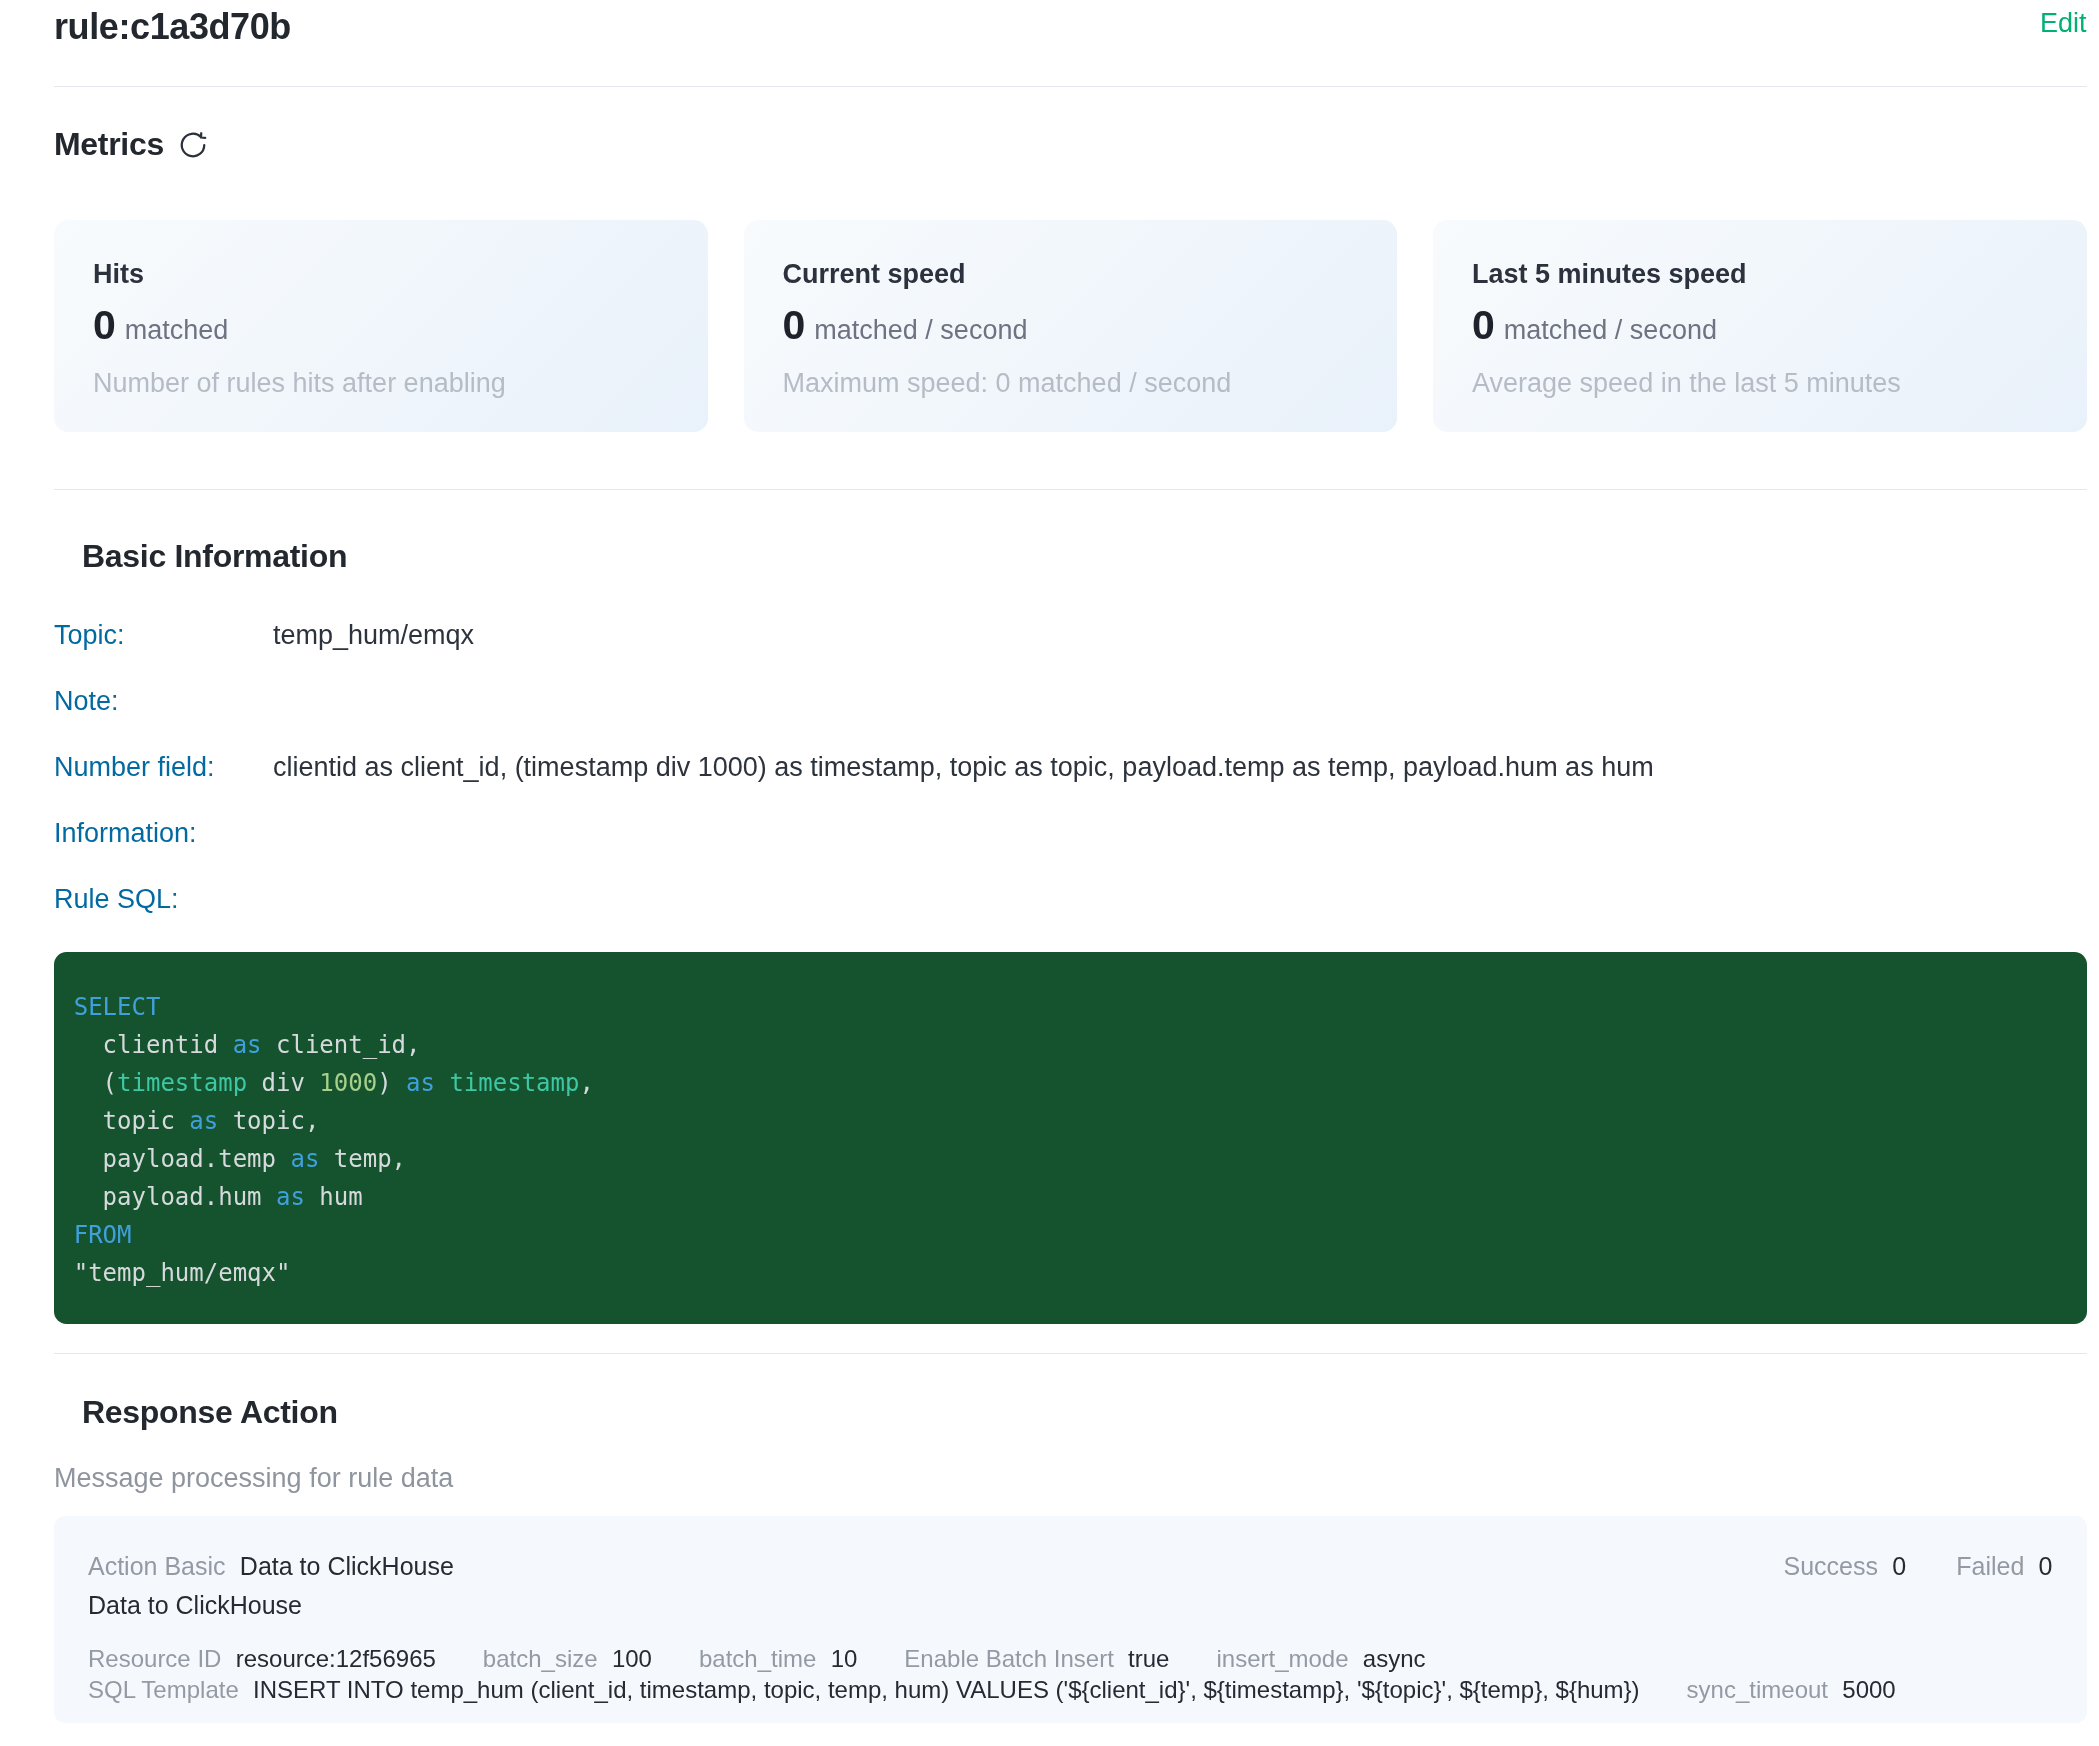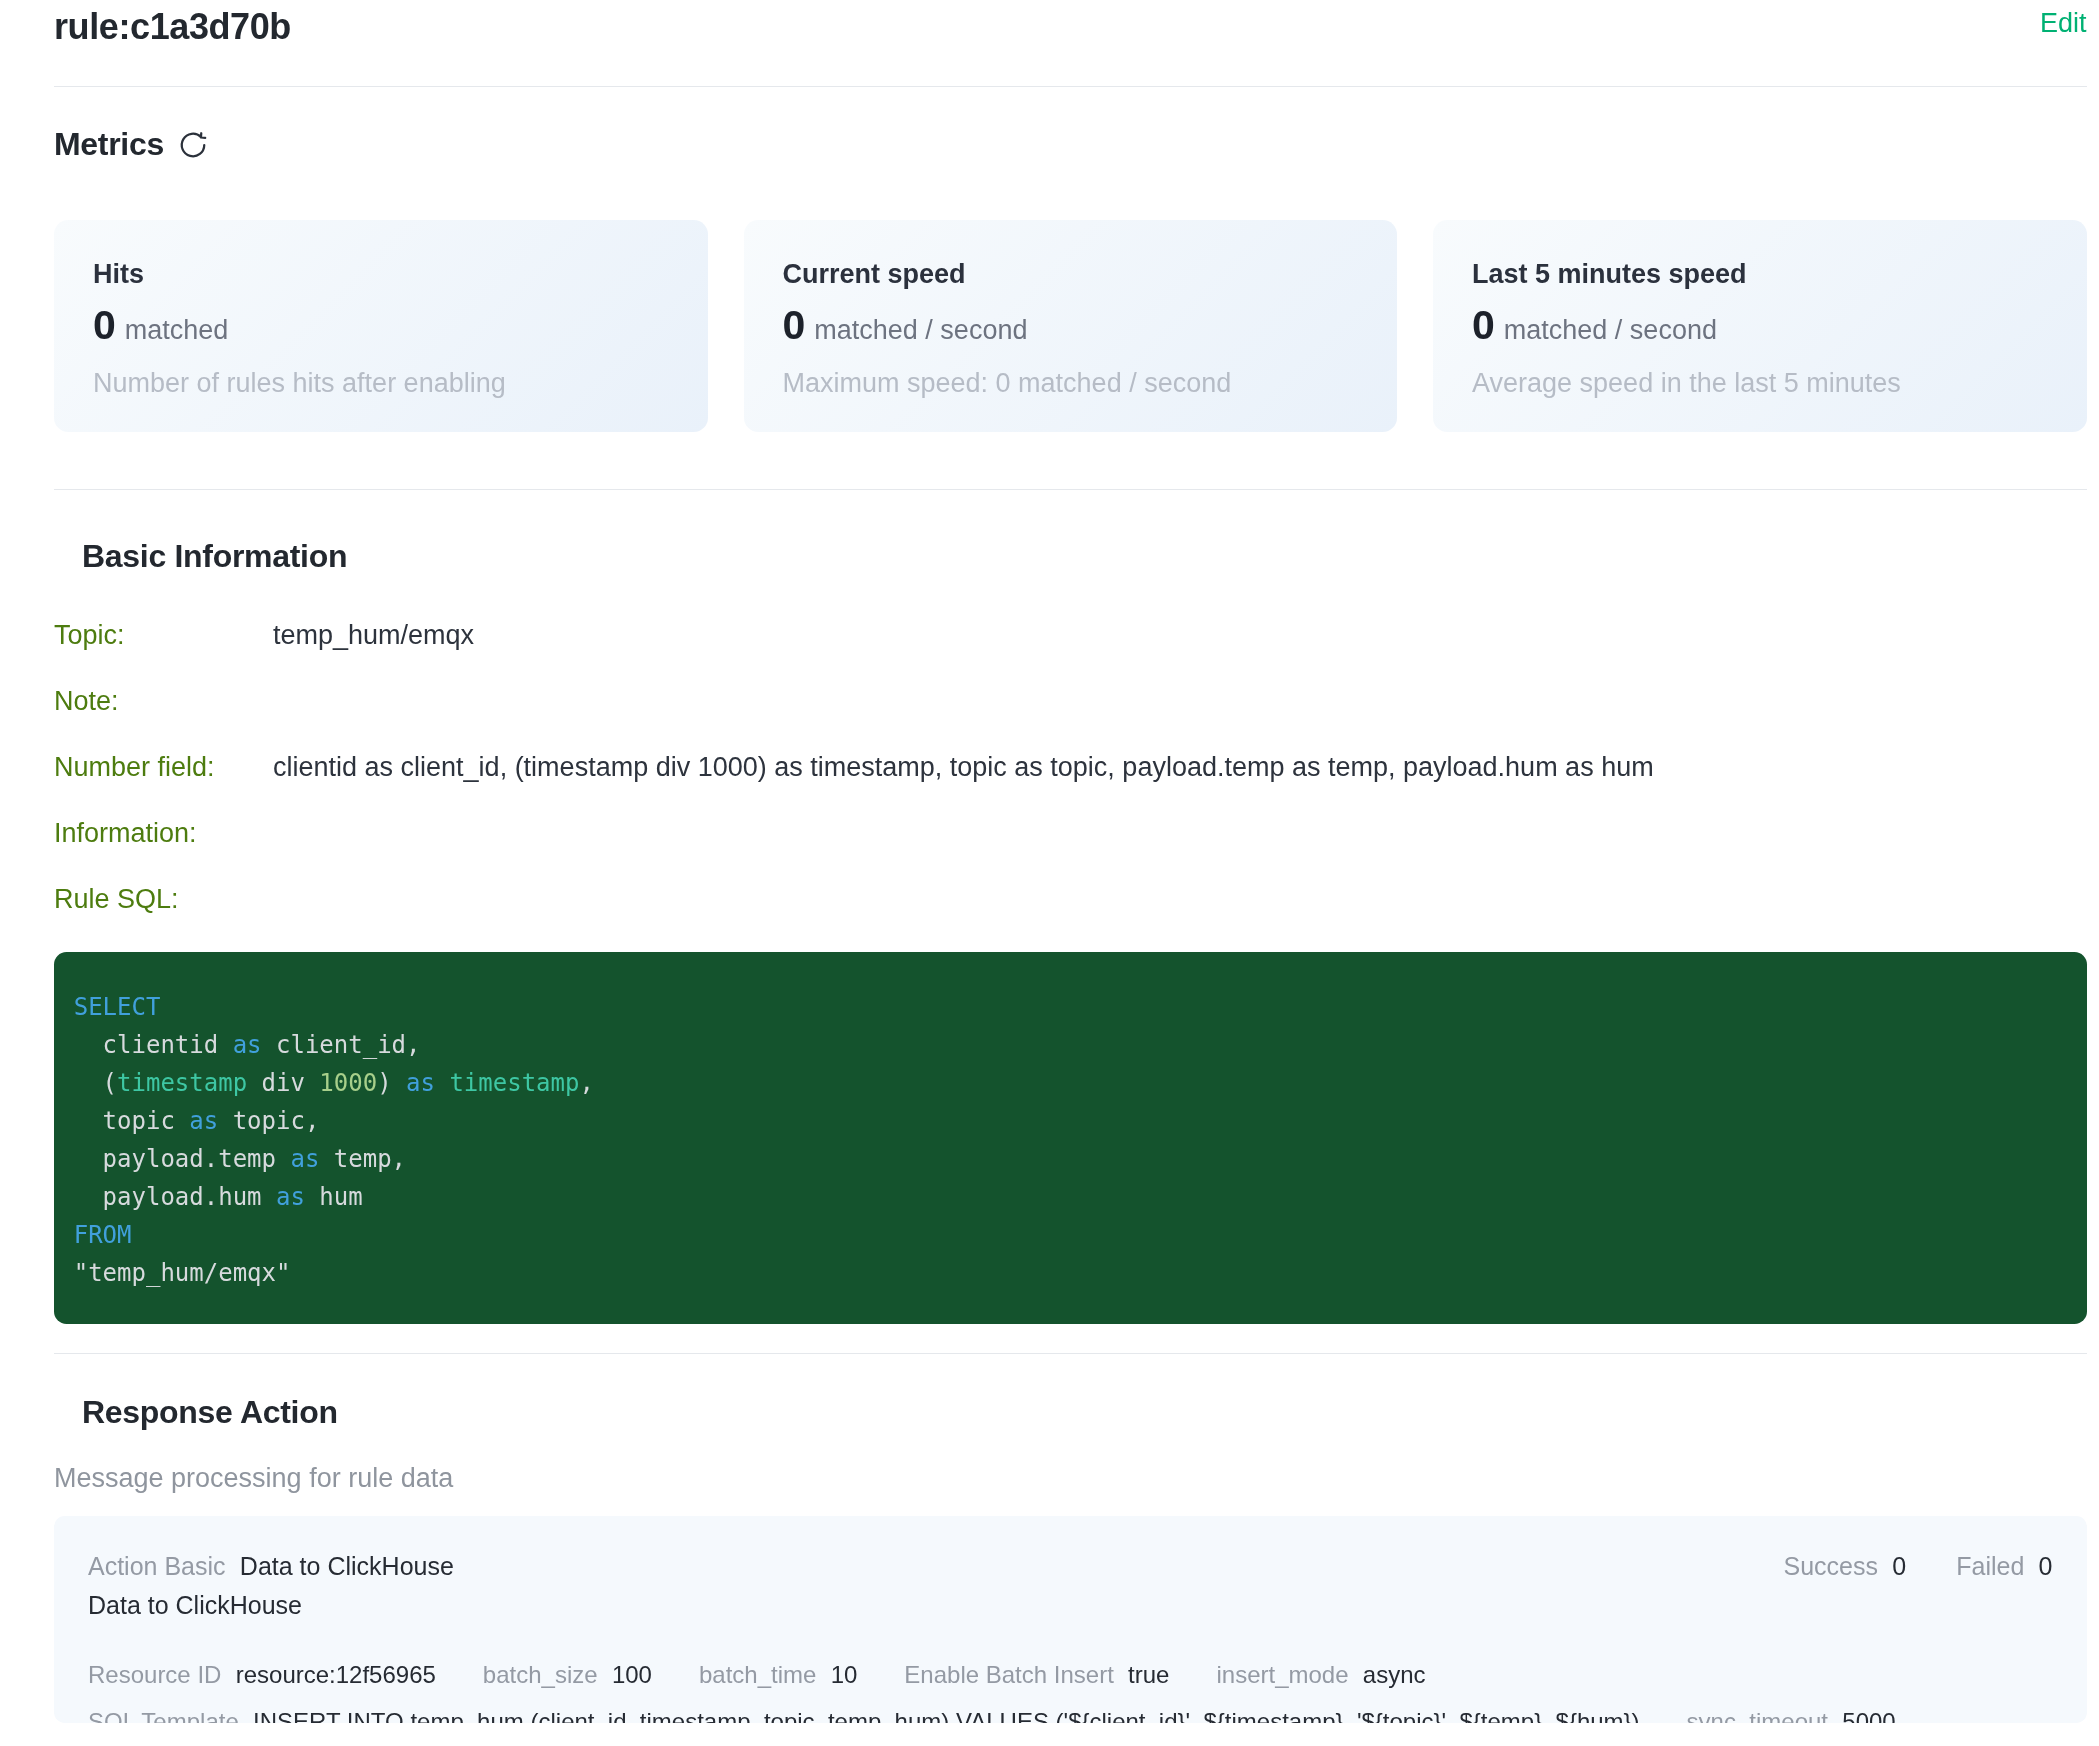--- a/index.html
+++ b/index.html
@@ -30,21 +30,21 @@
   .card-value { font-size:41px; font-weight:700; color:#1d222b; }
   .card-unit { font-size:27px; color:#6d7380; margin-left:9px; }
   .card-desc { margin-top:7.2px; font-size:27px; color:#b6bcc6; line-height:32px; }
 
   h2.sec { font-size:32px; font-weight:700; color:#23282f; line-height:39px; letter-spacing:-0.3px;margin-left:28px; }
   .basic-heading { margin-top:47px; }
 
   
   .info-rows { margin-top:46px; }
   .info-row { display:flex; line-height:27px; margin-bottom:39px; font-size:27px; }
-  .info-label { width:219px; flex:0 0 219px; color:#4d7c0f; }
+  .info-label { width:219px; flex:0 0 219px; color:#0369a1; }
   .info-value { color:#2d333d; }
 
   
   .sql { margin-top:18px; margin-left:0; background:#14532d; border-radius:12.5px;
     padding:36px 27px 32px 19.7px; font-family:"DejaVu Sans Mono","Liberation Mono",monospace;
     font-size:24px; line-height:38px; white-space:pre; color:#d7dadd; }
   .sql .code-line { height:38px; }
   .kw  { color:#41a0dc; }
   .tk  { color:#3ec7a4; }
   .num { color:#a8cf8b; }
@@ -56,21 +56,21 @@
   
   .action-card { margin-top:22.4px; height:207px; border-radius:10.7px; background:#f5f9fd;
     padding:34px 34px 16px 34px; overflow:hidden; }
   .action-row1 { display:flex; justify-content:space-between; align-items:center; line-height:32px; }
   .pair { display:inline-flex; gap:14.3px; align-items:baseline; }
   .plabel { color:#949aa4; font-size:25px; }
   .pvalue { color:#262b33; font-size:25px; }
   .stats { display:flex; gap:50px; }
   .action-name { margin-top:7.2px; font-size:25px; color:#262b33; line-height:32px; }
   .params { margin-top:21.5px; display:flex; flex-wrap:wrap; column-gap:47px; row-gap:0; }
-  .params .pair { line-height:31px;margin-top:16px; }
+  .params .pair { line-height:31px; }
   .params .plabel, .params .pvalue { font-size:24px; }
 </style>
 </head>
 <body>
 
 <div class="page">
 
   <div class="header">
     <div class="title">rule:c1a3d70b</div>
     <a class="edit">Edit</a>

